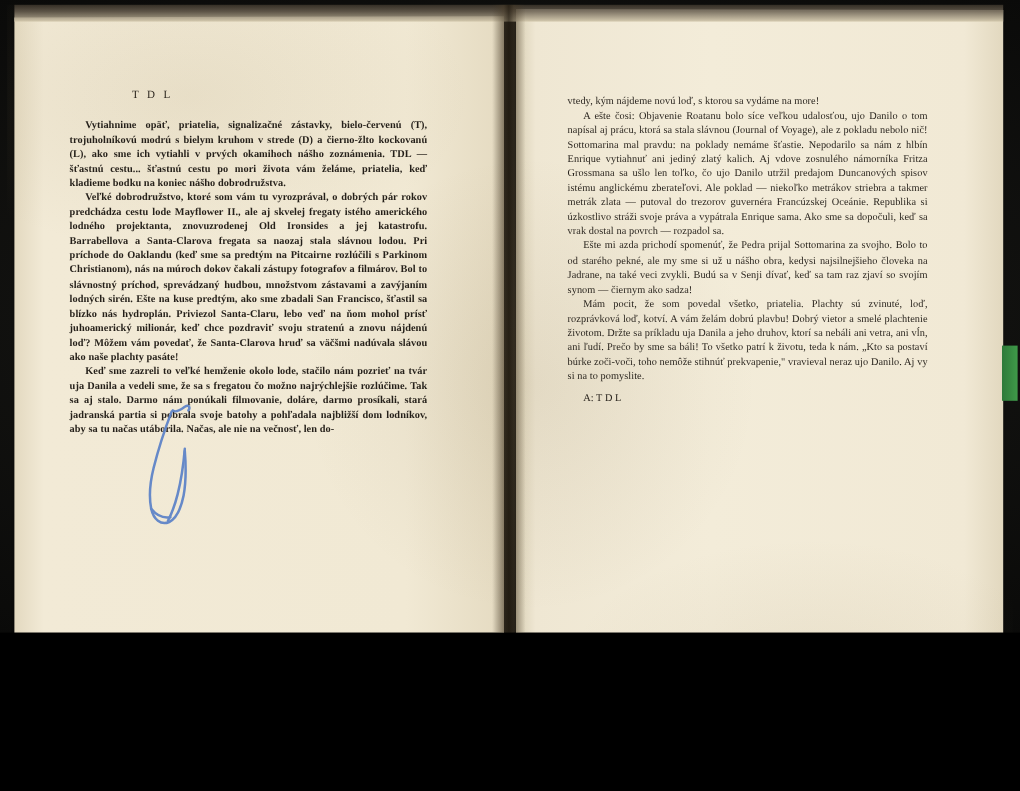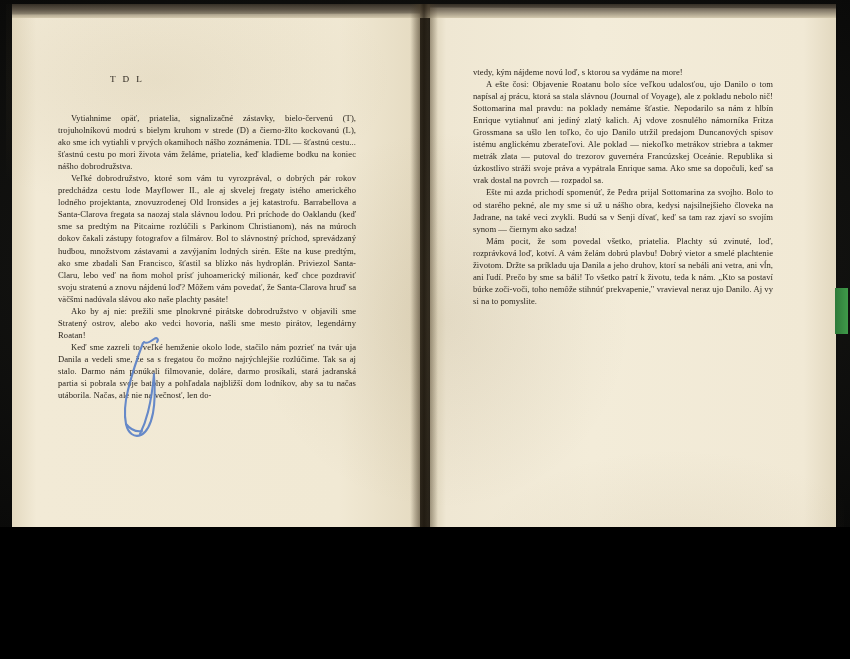--- a/index.html
+++ b/index.html
@@ -135,26 +135,27 @@
   }
   .col p {
     margin: 0;
     text-indent: 13px;
   }
   .col p.noindent { text-indent: 0; }
   .col p + p { margin-top: 0; }
 
   .left-col {
     left: 58px;
-    top: 112px;
+    top: 98px;
     width: 298px;
+    font-weight: bold;
   }
   .right-col {
     left: 473px;
-    top: 66px;
+    top: 78px;
     width: 300px;
   }
   .heading {
     position: absolute;
     z-index: 8;
     font-size: 9.2px;
     letter-spacing: 2.6px;
     color: #2a241d;
   }
   .heading-left {
@@ -202,32 +203,32 @@
   </div>
 
   <div class="bottom-block"></div>
   <div class="tab"></div>
 
   <div class="heading heading-left tdl-small">T D L</div>
 
   <div class="col left-col">
     <p>Vytiahnime opäť, priatelia, signalizačné zástavky, bielo-červenú (T), trojuholníkovú modrú s bielym kruhom v strede (D) a čierno-žlto kockovanú (L), ako sme ich vytiahli v prvých okamihoch nášho zoznámenia. TDL — šťastnú cestu... šťastnú cestu po mori života vám želáme, priatelia, keď kladieme bodku na koniec nášho dobrodružstva.</p>
     <p>Veľké dobrodružstvo, ktoré som vám tu vyrozprával, o dobrých pár rokov predchádza cestu lode Mayflower II., ale aj skvelej fregaty istého amerického lodného projektanta, znovuzrodenej Old Ironsides a jej katastrofu. Barrabellova a Santa-Clarova fregata sa naozaj stala slávnou lodou. Pri príchode do Oaklandu (keď sme sa predtým na Pitcairne rozlúčili s Parkinom Christianom), nás na múroch dokov čakali zástupy fotografov a filmárov. Bol to slávnostný príchod, sprevádzaný hudbou, množstvom zástavami a zavýjaním lodných sirén. Ešte na kuse predtým, ako sme zbadali San Francisco, šťastil sa blízko nás hydroplán. Priviezol Santa-Claru, lebo veď na ňom mohol prísť juhoamerický milionár, keď chce pozdraviť svoju stratenú a znovu nájdenú loď? Môžem vám povedať, že Santa-Clarova hruď sa väčšmi nadúvala slávou ako naše plachty pasáte!</p>
-    <p>Ako by aj nie: prežili sme plnokrvné pirátske dobrodružstvo v objavili sme Stratený ostrov, alebo ako vedci hovoria, našli sme mesto pirátov, legendárny Roatan!</p>
     <p>Keď sme zazreli to veľké hemženie okolo lode, stačilo nám pozrieť na tvár uja Danila a vedeli sme, že sa s fregatou čo možno najrýchlejšie rozlúčime. Tak sa aj stalo. Darmo nám ponúkali filmovanie, doláre, darmo prosíkali, stará jadranská partia si pobrala svoje batohy a pohľadala najbližší dom lodníkov, aby sa tu načas utáborila. Načas, ale nie na večnosť, len do-</p>
   </div>
 
   <div class="folio folio-left">880</div>
 
   <div class="col right-col">
     <p class="noindent">vtedy, kým nájdeme novú loď, s ktorou sa vydáme na more!</p>
     <p>A ešte čosi: Objavenie Roatanu bolo síce veľkou udalosťou, ujo Danilo o tom napísal aj prácu, ktorá sa stala slávnou (Journal of Voyage), ale z pokladu nebolo nič! Sottomarina mal pravdu: na poklady nemáme šťastie. Nepodarilo sa nám z hlbín Enrique vytiahnuť ani jediný zlatý kalich. Aj vdove zosnulého námorníka Fritza Grossmana sa ušlo len toľko, čo ujo Danilo utržil predajom Duncanových spisov istému anglickému zberateľovi. Ale poklad — niekoľko metrákov striebra a takmer metrák zlata — putoval do trezorov guvernéra Francúzskej Oceánie. Republika si úzkostlivo stráži svoje práva a vypátrala Enrique sama. Ako sme sa dopočuli, keď sa vrak dostal na povrch — rozpadol sa.</p>
     <p>Ešte mi azda prichodí spomenúť, že Pedra prijal Sottomarina za svojho. Bolo to od starého pekné, ale my sme si už u nášho obra, kedysi najsilnejšieho človeka na Jadrane, na také veci zvykli. Budú sa v Senji dívať, keď sa tam raz zjaví so svojím synom — čiernym ako sadza!</p>
     <p>Mám pocit, že som povedal všetko, priatelia. Plachty sú zvinuté, loď, rozprávková loď, kotví. A vám želám dobrú plavbu! Dobrý vietor a smelé plachtenie životom. Držte sa príkladu uja Danila a jeho druhov, ktorí sa nebáli ani vetra, ani vĺn, ani ľudí. Prečo by sme sa báli! To všetko patrí k životu, teda k nám. „Kto sa postaví búrke zoči-voči, toho nemôže stihnúť prekvapenie," vravieval neraz ujo Danilo. Aj vy si na to pomyslite.</p>
     <div class="sign">
+      <p class="line">A: T D L</p>
     </div>
   </div>
 
   <div class="folio folio-right">495</div>
 
   <svg class="annotation" width="120" height="130" viewBox="0 0 120 130">
     <g fill="none" stroke="#5f84c8" stroke-width="2.1" stroke-linecap="round" opacity="0.95">
       <path d="M34 12 C 36 14, 40 12, 44 9 C 47 7, 49 9, 47 12"></path>
       <path d="M33 13 C 28 26, 22 44, 18 60 C 15 72, 14 84, 16 94 C 18 103, 24 108, 31 105 C 37 102, 41 93, 43 83 C 45 72, 45 58, 44 46"></path>
       <path d="M44 44 C 43 56, 41 70, 38 82 C 36 90, 33 98, 30 104"></path>

